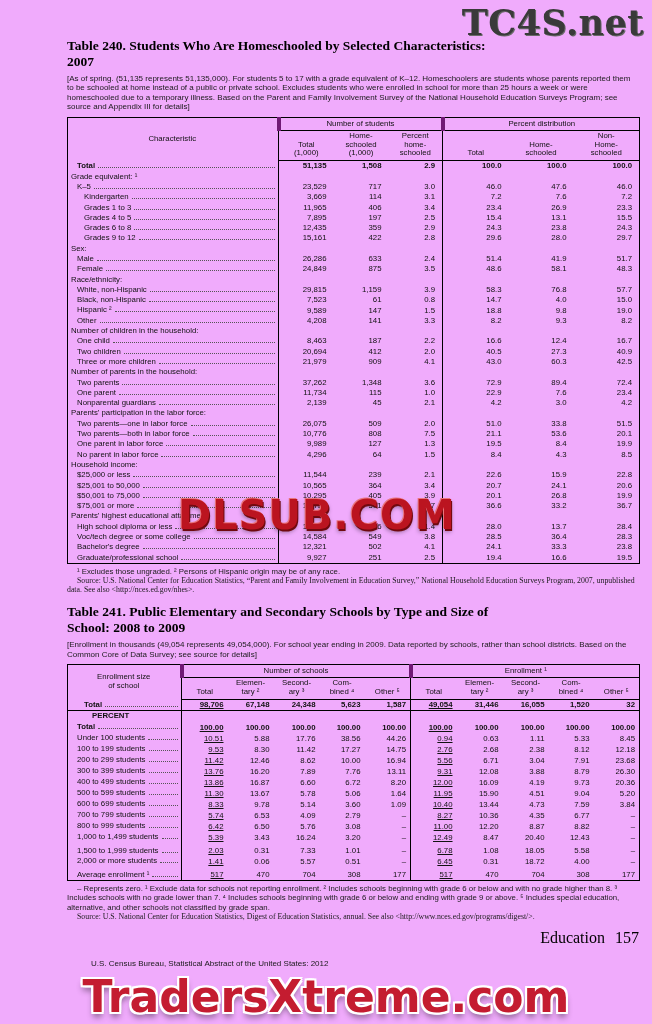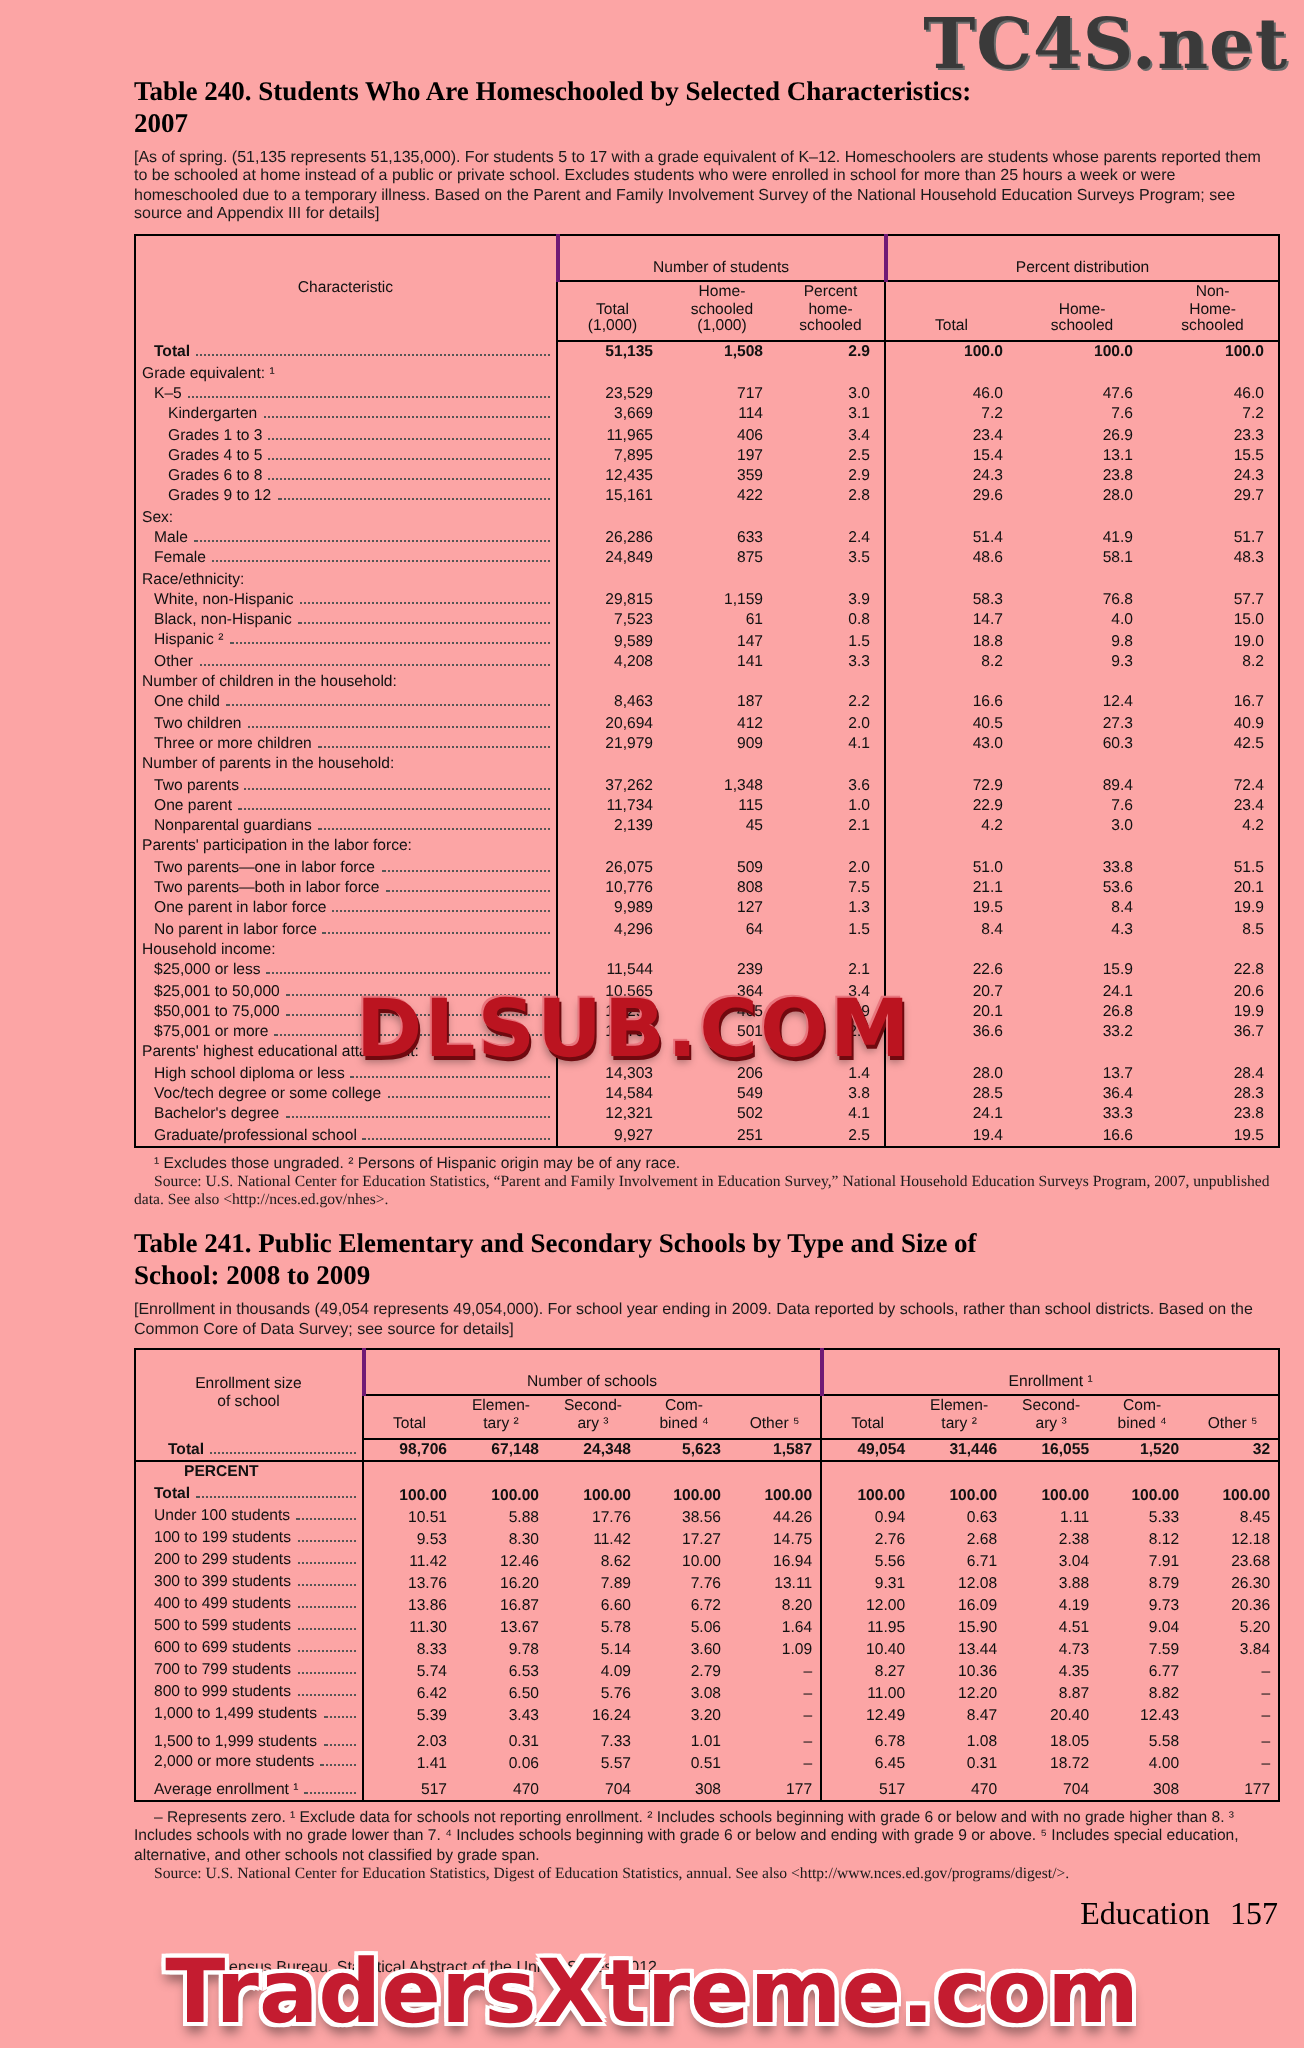--- a/index.html
+++ b/index.html
@@ -1,41 +1,41 @@
 <!DOCTYPE html>
 <html><head>
 <meta charset="utf-8">
 <style>
   * { margin:0; padding:0; box-sizing:border-box; }
   html,body { background:#ffffff; }
   body { width:652px; height:1024px; font-family:"Liberation Sans", sans-serif; color:#111; }
-  .page { position:relative; width:652px; height:1024px; background:#fca5a5; overflow:hidden; }
+  .page { position:relative; width:652px; height:1024px; background:#f0abfc; overflow:hidden; }
   .content { position:absolute; left:67px; top:38px; width:572px; }
 
   .table-title { font-family:"Liberation Serif", serif; font-weight:bold; font-size:13.5px;
                  line-height:1.18; color:#000; white-space:pre-line; margin-bottom:4px; }
   .note { font-size:8px; line-height:1.18; margin-bottom:5px; color:#1a1a1a; }
 
   table.data-table { border:1px solid #000; border-collapse:collapse; table-layout:fixed; width:100%; margin-bottom:3px; }
   table.data-table th { font-weight:normal; font-size:7.8px; text-align:center; white-space:pre-line; line-height:1.15; }
   th.stub-h { vertical-align:middle; }
-  th.grp { border-left:2px solid #701a75; border-bottom:1px solid #000; padding:12px 0 1px; }
+  th.grp { border-left:4px solid #701a75; border-bottom:1px solid #000; padding:2px 0 1px; }
   tr.subhead th { border-bottom:1px solid #000; vertical-align:bottom; padding:1px 2px 2px; }
   tr.subhead th.sep { border-left:1px solid #000; }
 
   td { font-size:7.8px; line-height:10.2px; vertical-align:bottom; }
   #t240 td { height:10.3px; }
   #t241 td { height:11px; }
   td.stub { display:flex; align-items:baseline; overflow:hidden; }
   td.stub .lbl { white-space:nowrap; }
   td.stub .leader { flex:1; min-width:4px; border-bottom:1.2px dotted #555; margin:0 3px 2px 3px; }
   td.num { text-align:right; padding-right:7px; }
   #t241 td.num { padding-right:4px; }
   #t240 td.c0, #t240 td.c3 { border-left:1px solid #000; }
-  #t241 td.c0, #t241 td.c5 { border-left:1px solid #000; }
+  #t241 td.c0, #t241 td.c5 { border-left:1px solid #000;text-decoration:underline; }
   tr.bold td { font-weight:bold; }
   tr.gap td { padding-top:3px; }
   tr.ruleb td { border-bottom:1px solid #000; }
   .ind0 { padding-left:3px; } .ind1 { padding-left:9px; } .ind2 { padding-left:16px; } .ind3 { padding-left:24px; }
 
   .footnote, .source { font-size:7.8px; line-height:1.18; text-indent:10px; color:#1a1a1a; }
   .source { margin-bottom:2px;font-family:Liberation Serif, serif; }
   .section-gap { height:8px; }
 
   .footer-right { text-align:right; font-family:"Liberation Serif", serif; font-size:16px; margin-top:8px; color:#000; }

